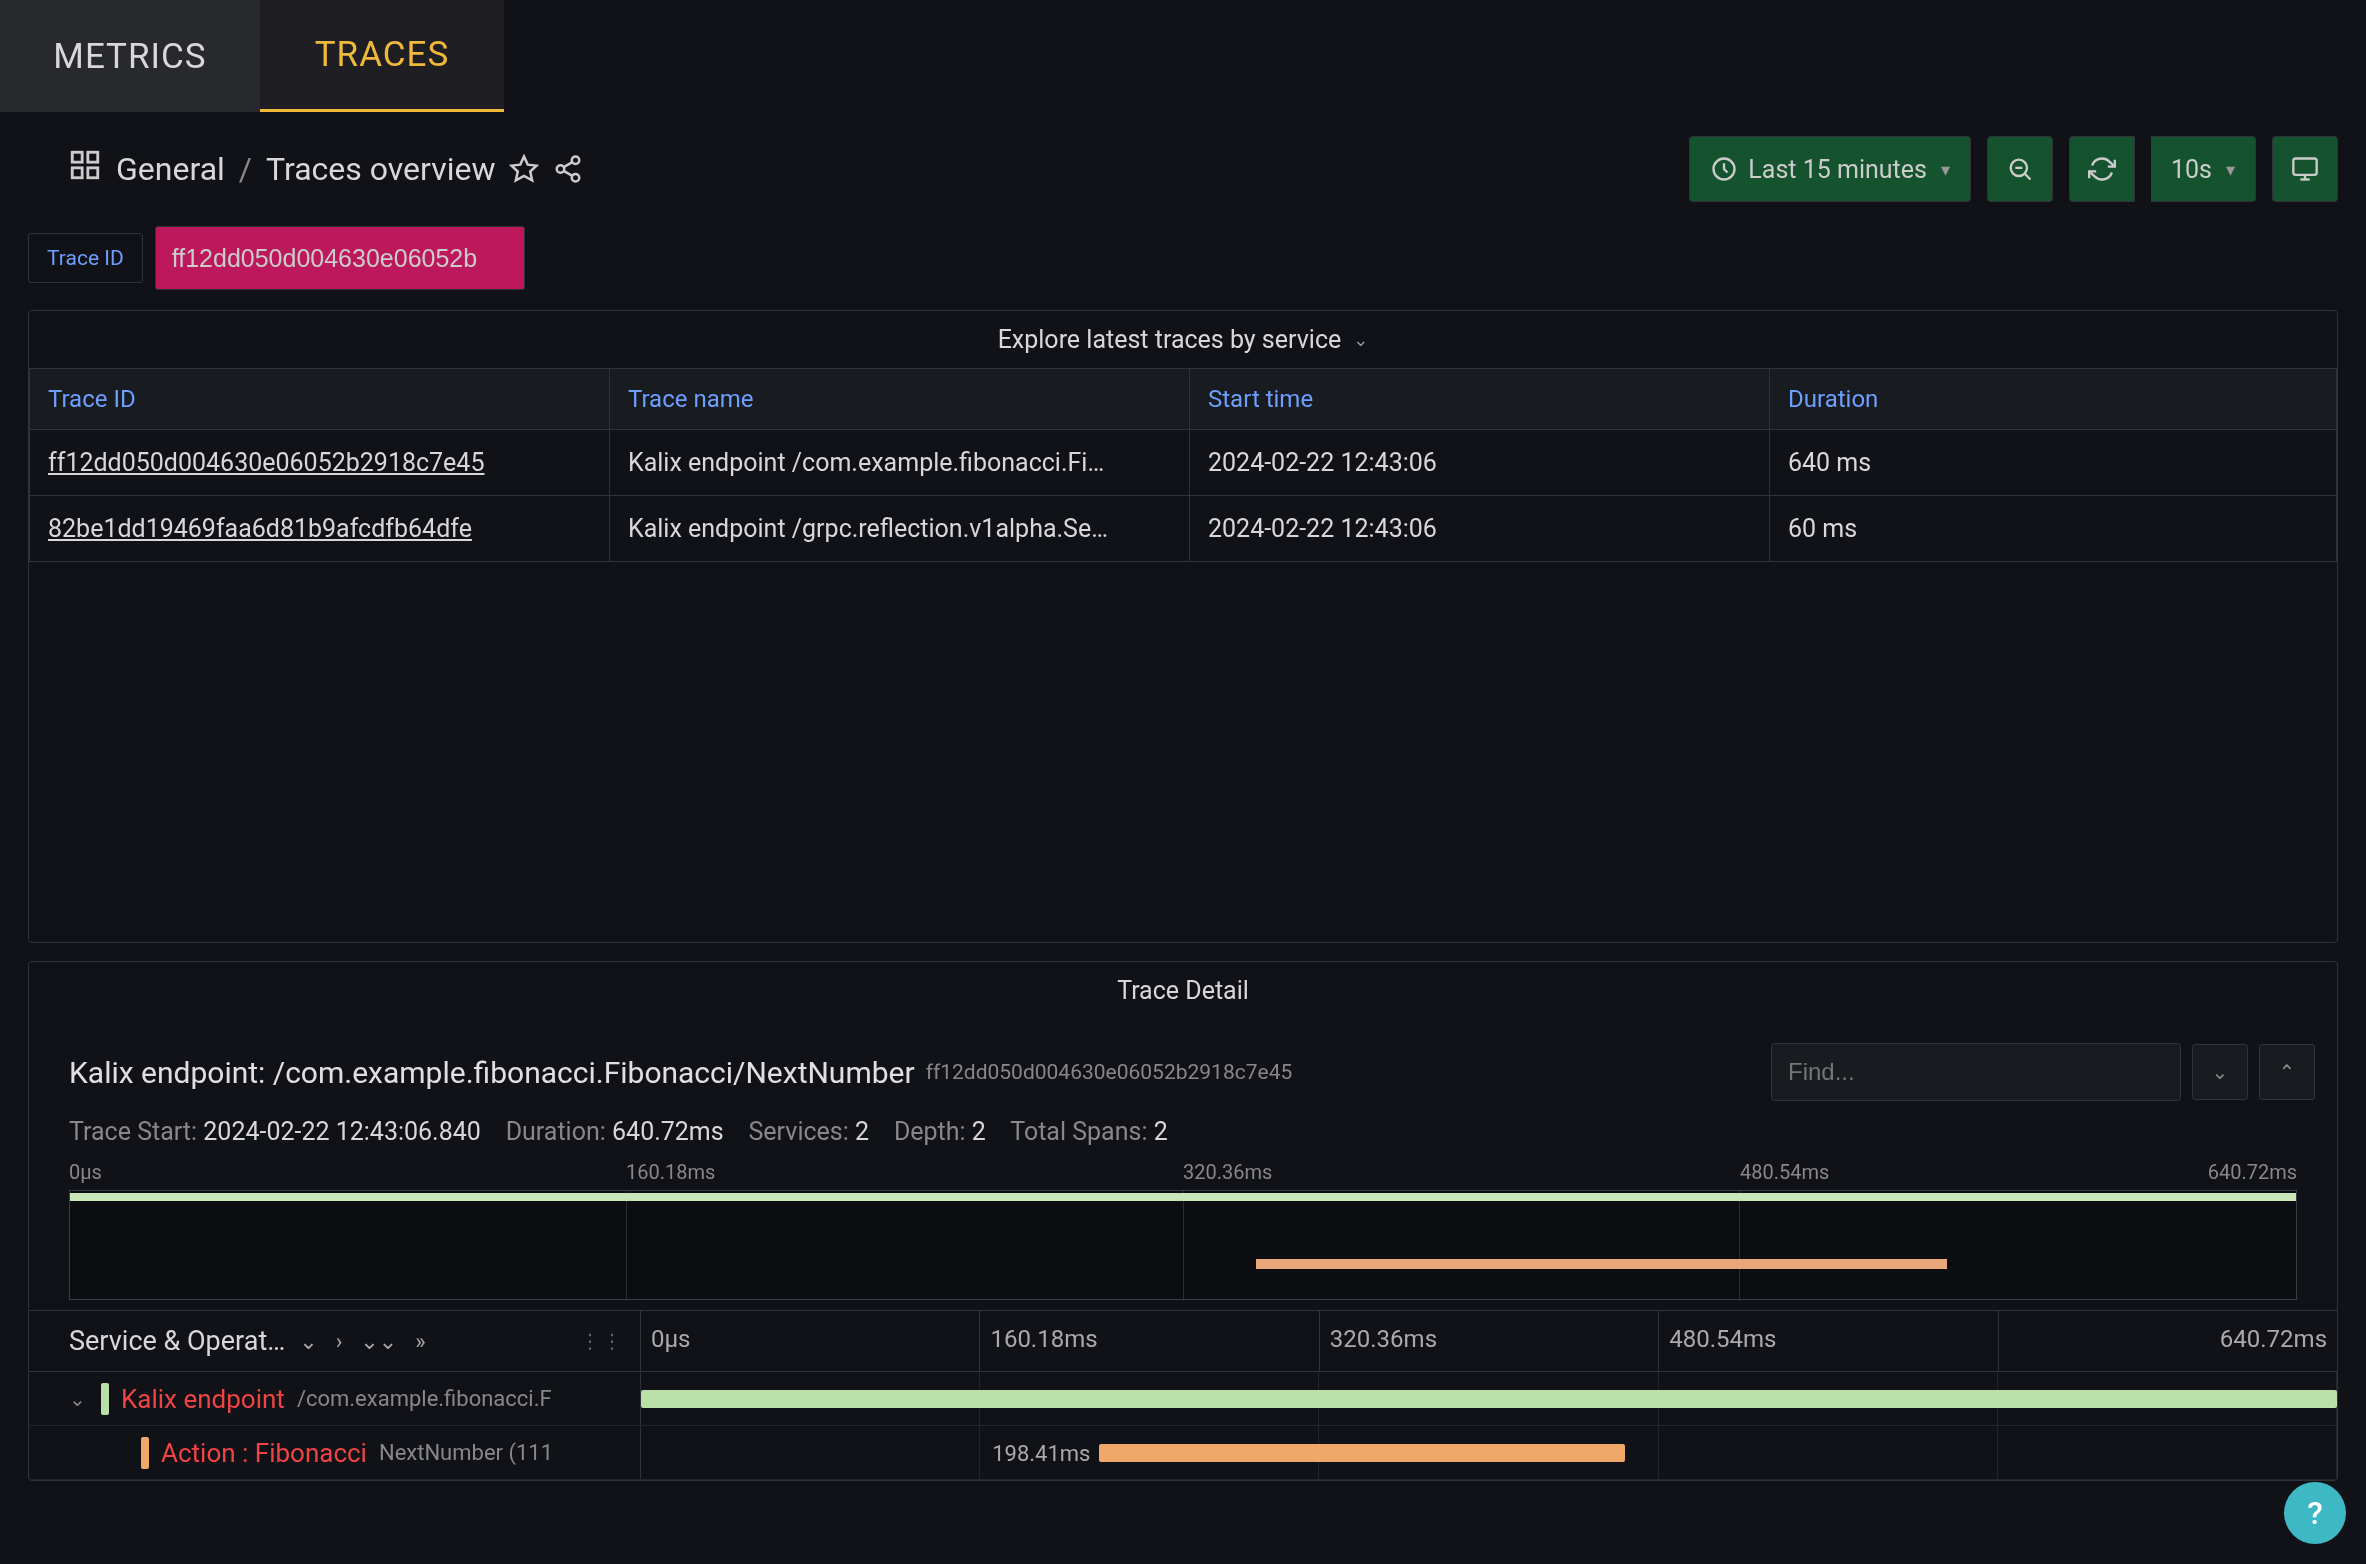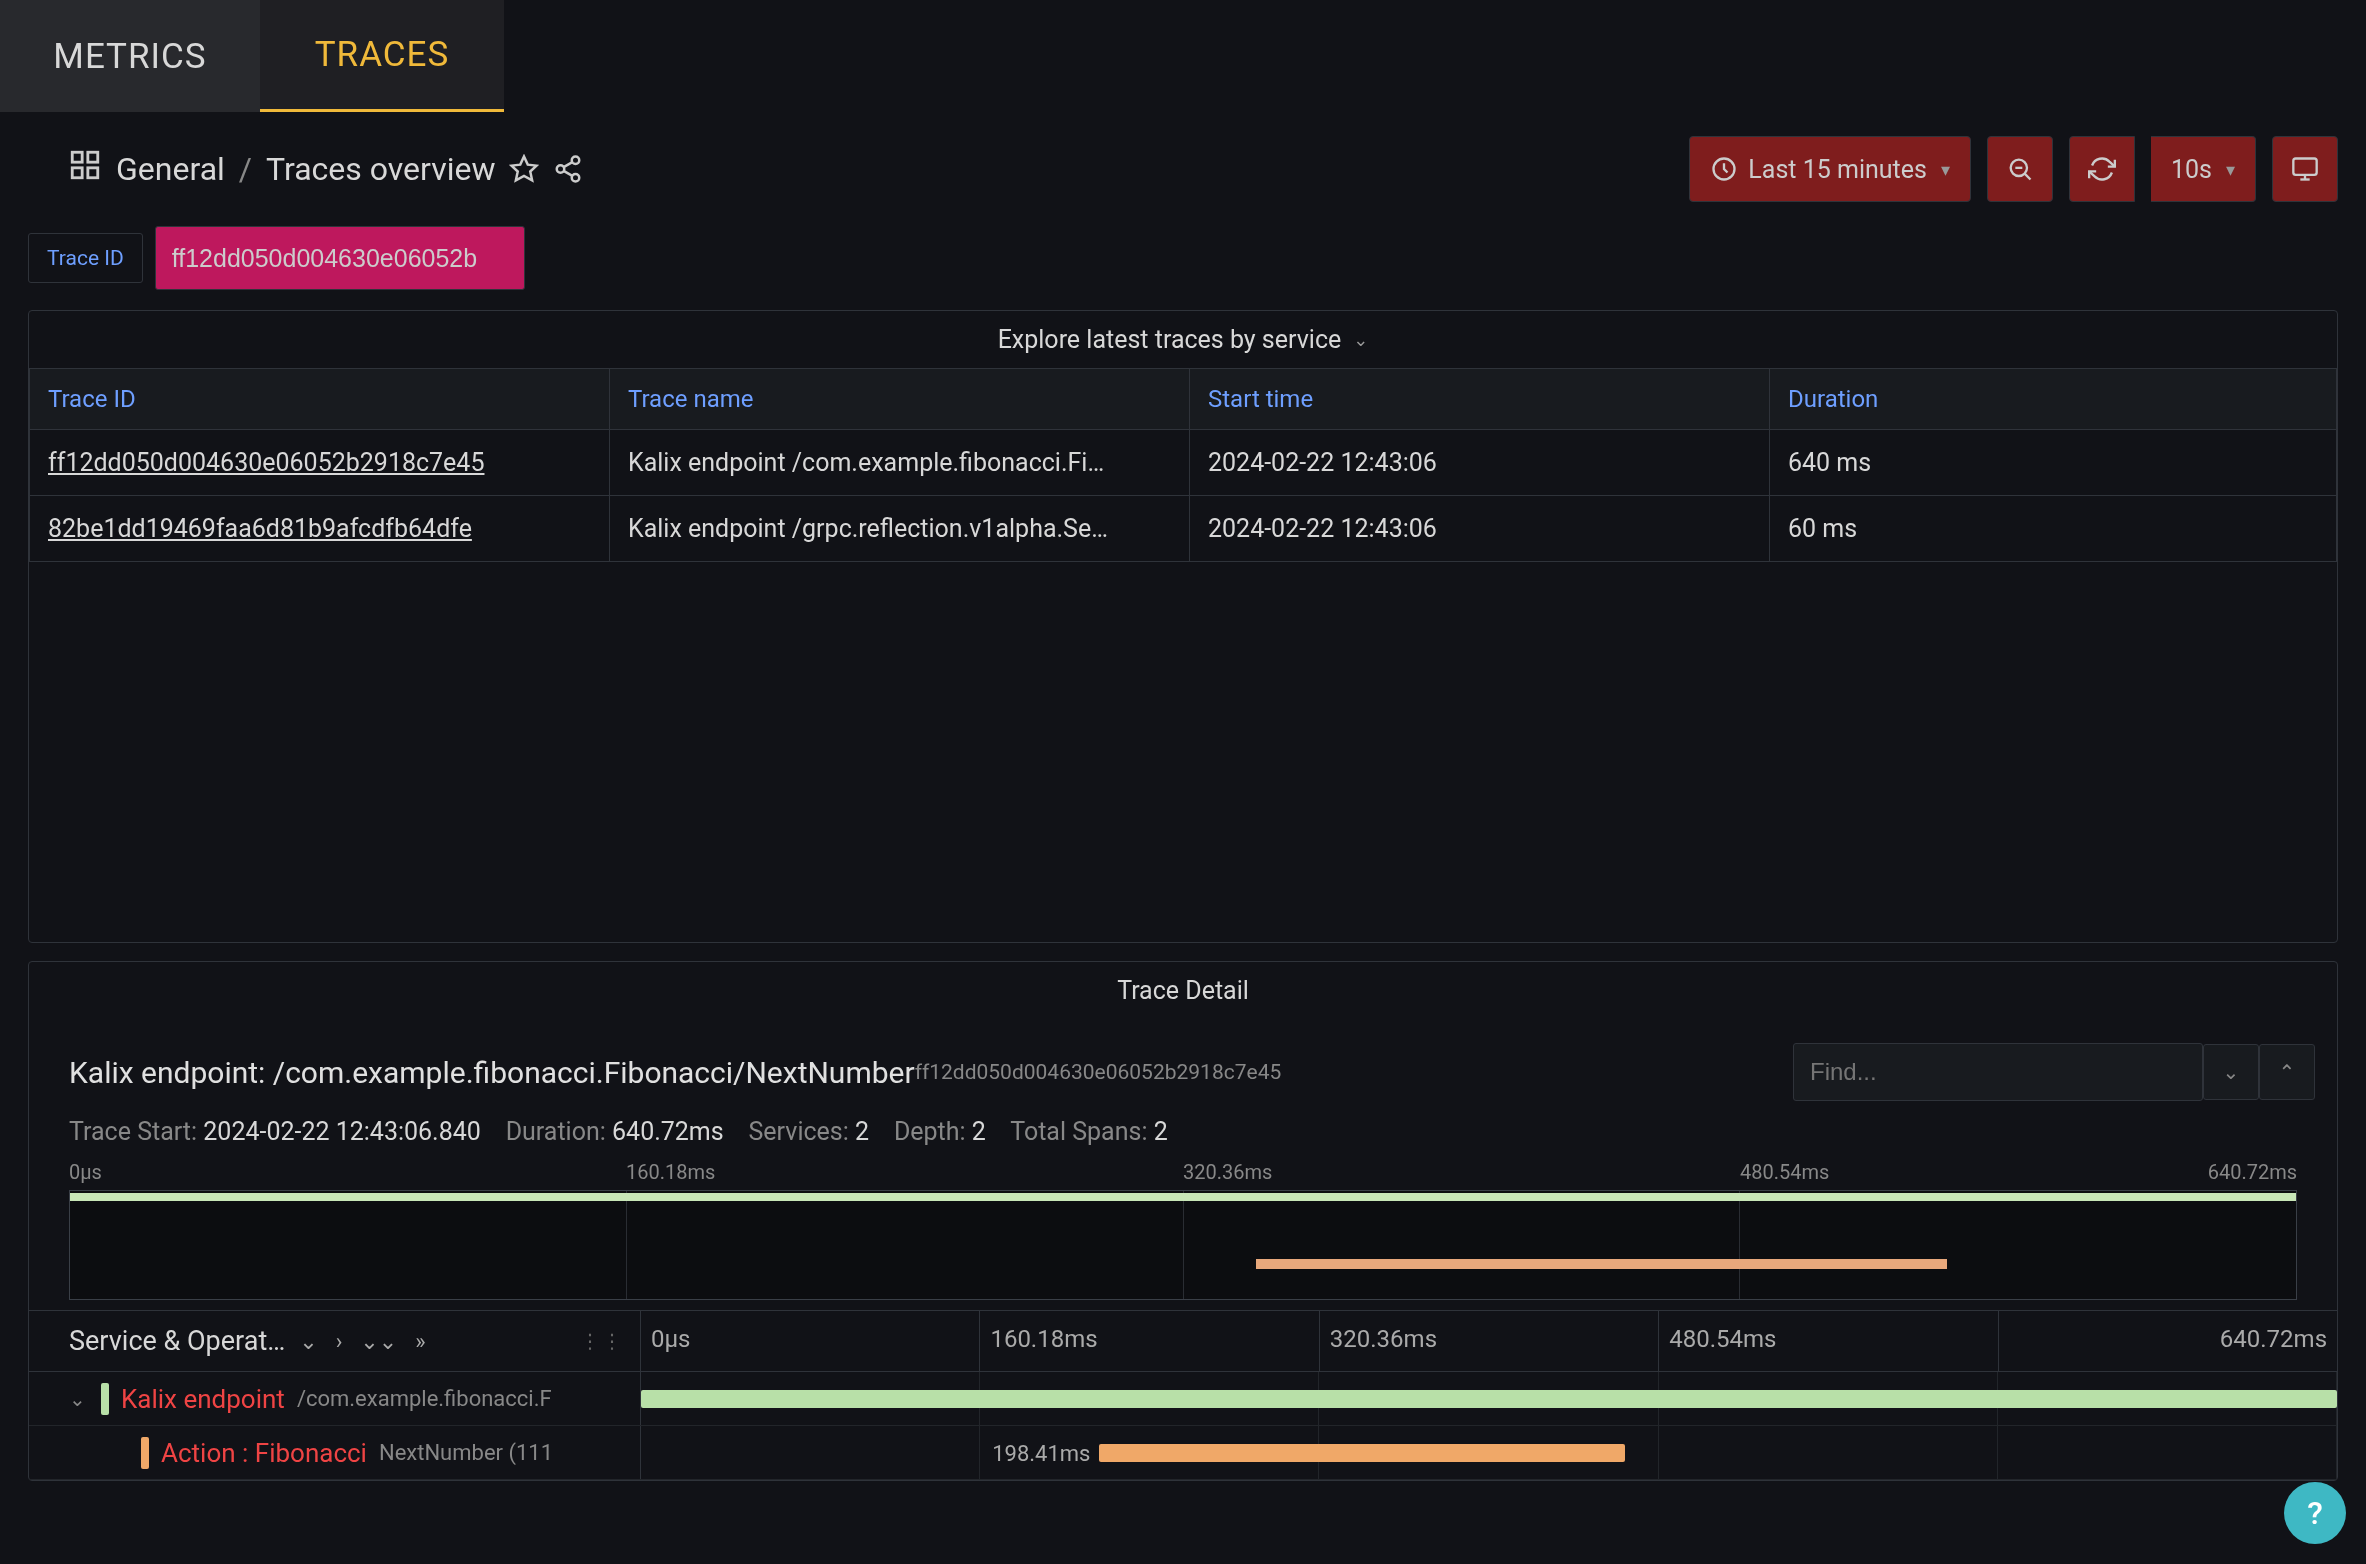--- a/index.html
+++ b/index.html
@@ -49,21 +49,21 @@
   }
   .bc-icon svg { width: 34px; height: 34px; }
   .bc-sep { color: #888; }
   .star-icon, .share-icon { display: flex; align-items: center; }
   .star-icon svg, .share-icon svg { width: 30px; height: 30px; stroke: #ccc; fill: none; stroke-width: 2; }
   .header-spacer { flex: 1; }
   .ctrl-btn {
     display: flex;
     align-items: center;
     gap: 10px;
-    background: #7f1d1d;
+    background: #14532d;
     border: 1px solid #2f333a;
     border-radius: 4px;
     padding: 12px 20px;
     font-size: 25px;
     color: #ccc;
     cursor: pointer;
     height: 66px;
   }
   .ctrl-btn svg { width: 28px; height: 28px; stroke: #ccc; fill: none; stroke-width: 2; }
   .ctrl-icon-only { width: 66px; justify-content: center; padding: 12px; }
@@ -138,21 +138,21 @@
   .col-start { width: 580px; }
 
   .panel-empty { height: 380px; }
 
   
   .detail-panel { margin: 0 28px; border: 1px solid #2f333a; border-radius: 4px; }
   .detail-title-row {
     display: flex;
     align-items: center;
     padding: 24px 22px 16px 40px;
-    gap: 0;
+    gap: 11px;
   }
   .detail-title { font-size: 30px; color: #e0e0e0; font-weight: 400; }
   .detail-id { font-size: 21px; color: #888; }
   .detail-title-spacer { flex: 1; }
   .find-input {
     background: #181b1f;
     border: 1px solid #2f333a;
     border-radius: 3px;
     padding: 14px 16px;
     color: #888;

